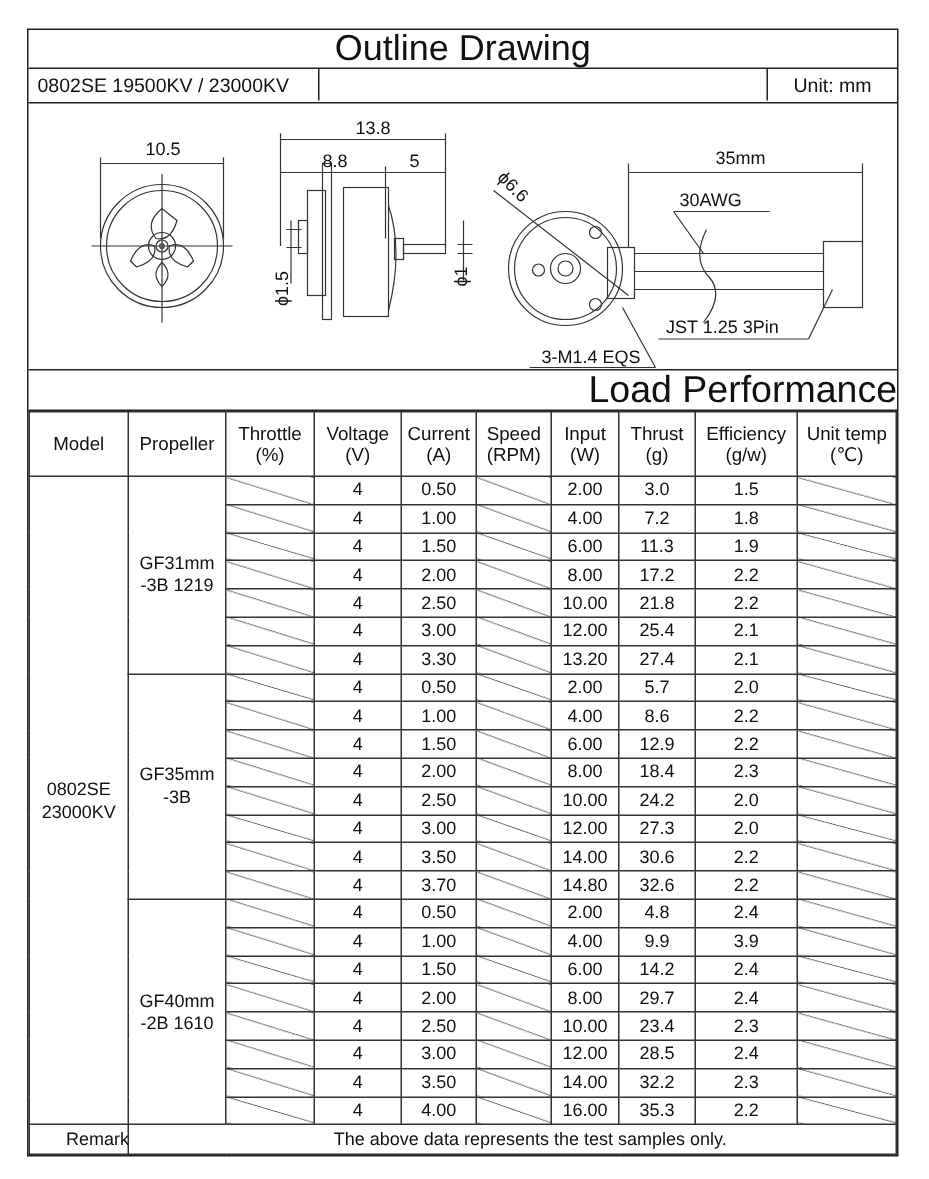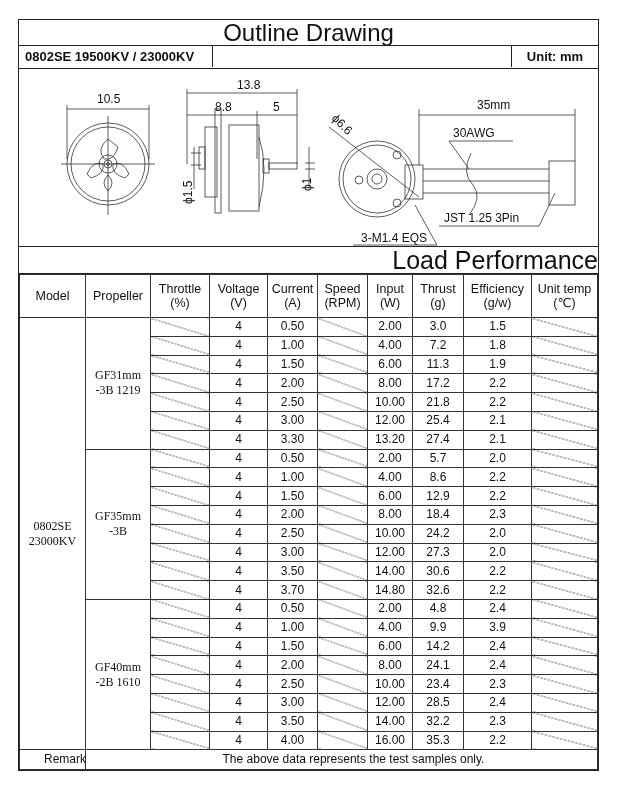--- a/index.html
+++ b/index.html
@@ -1,30 +1,30 @@
 <!DOCTYPE html>
 <html><head>
 <meta charset="utf-8">
 <style>
   html,body{margin:0;padding:0;background:#fff;}
   body{width:619px;height:786px;position:relative;font-family:"Liberation Sans","DejaVu Sans",sans-serif;color:#111;}
   .sheet{position:absolute;left:18px;top:19px;width:581px;border:1.5px solid #222;box-sizing:border-box;}
   .title-row{height:25px;border-bottom:1.5px solid #222;text-align:center;font-size:24px;line-height:25px;}
-  .sub-row{height:22px;border-bottom:1.5px solid #222;position:relative;font-size:13px;font-weight:bold;}
+  .sub-row{height:22px;border-bottom:1.5px solid #222;position:relative;font-size:13px;}
   .sub-row .model{position:absolute;left:0;top:0;height:21px;line-height:21px;padding:0 6px;border-right:1px solid #222;width:194px;box-sizing:border-box;}
   .sub-row .unit{position:absolute;right:0;top:0;height:21px;line-height:21px;width:87px;border-left:1px solid #222;text-align:center;box-sizing:border-box;}
   .drawing{height:177px;border-bottom:1.5px solid #222;position:relative;}
   .drawing svg{position:absolute;left:0;top:0;}
   .lp-title{height:26px;border-bottom:1.5px solid #222;text-align:right;font-size:25px;line-height:26px;}
   table{border-collapse:collapse;width:100%;table-layout:fixed;font-size:12px;}
   td,th{border:1px solid #333;text-align:center;padding:0;font-weight:normal;}
   th{height:42px;line-height:14px;font-size:12.5px;}
   td{height:17.8px;line-height:17px;}
   td.slash{background:linear-gradient(to top right, transparent calc(50% - 0.5px), #444 50%, transparent calc(50% + 0.5px));}
-  td.group{line-height:15px;vertical-align:middle;font-family:Liberation Serif, serif;}
+  td.group{line-height:15px;vertical-align:middle;}
   tr:last-child td{height:19px;padding-left:24px;}
   .remark-text{text-align:center;padding-left:6px;}
 </style>
 </head>
 <body>
 
 <div class="sheet">
   <div class="title-row">Outline Drawing</div>
   <div class="sub-row">
     <div class="model">0802SE 19500KV / 23000KV</div>
@@ -325,21 +325,21 @@
           <td>14.2</td>
           <td>2.4</td>
           <td class="slash"></td>
         </tr>
         <tr>
           <td class="slash"></td>
           <td>4</td>
           <td>2.00</td>
           <td class="slash"></td>
           <td>8.00</td>
-          <td>24.1</td>
+          <td>29.7</td>
           <td>2.4</td>
           <td class="slash"></td>
         </tr>
         <tr>
           <td class="slash"></td>
           <td>4</td>
           <td>2.50</td>
           <td class="slash"></td>
           <td>10.00</td>
           <td>23.4</td>

